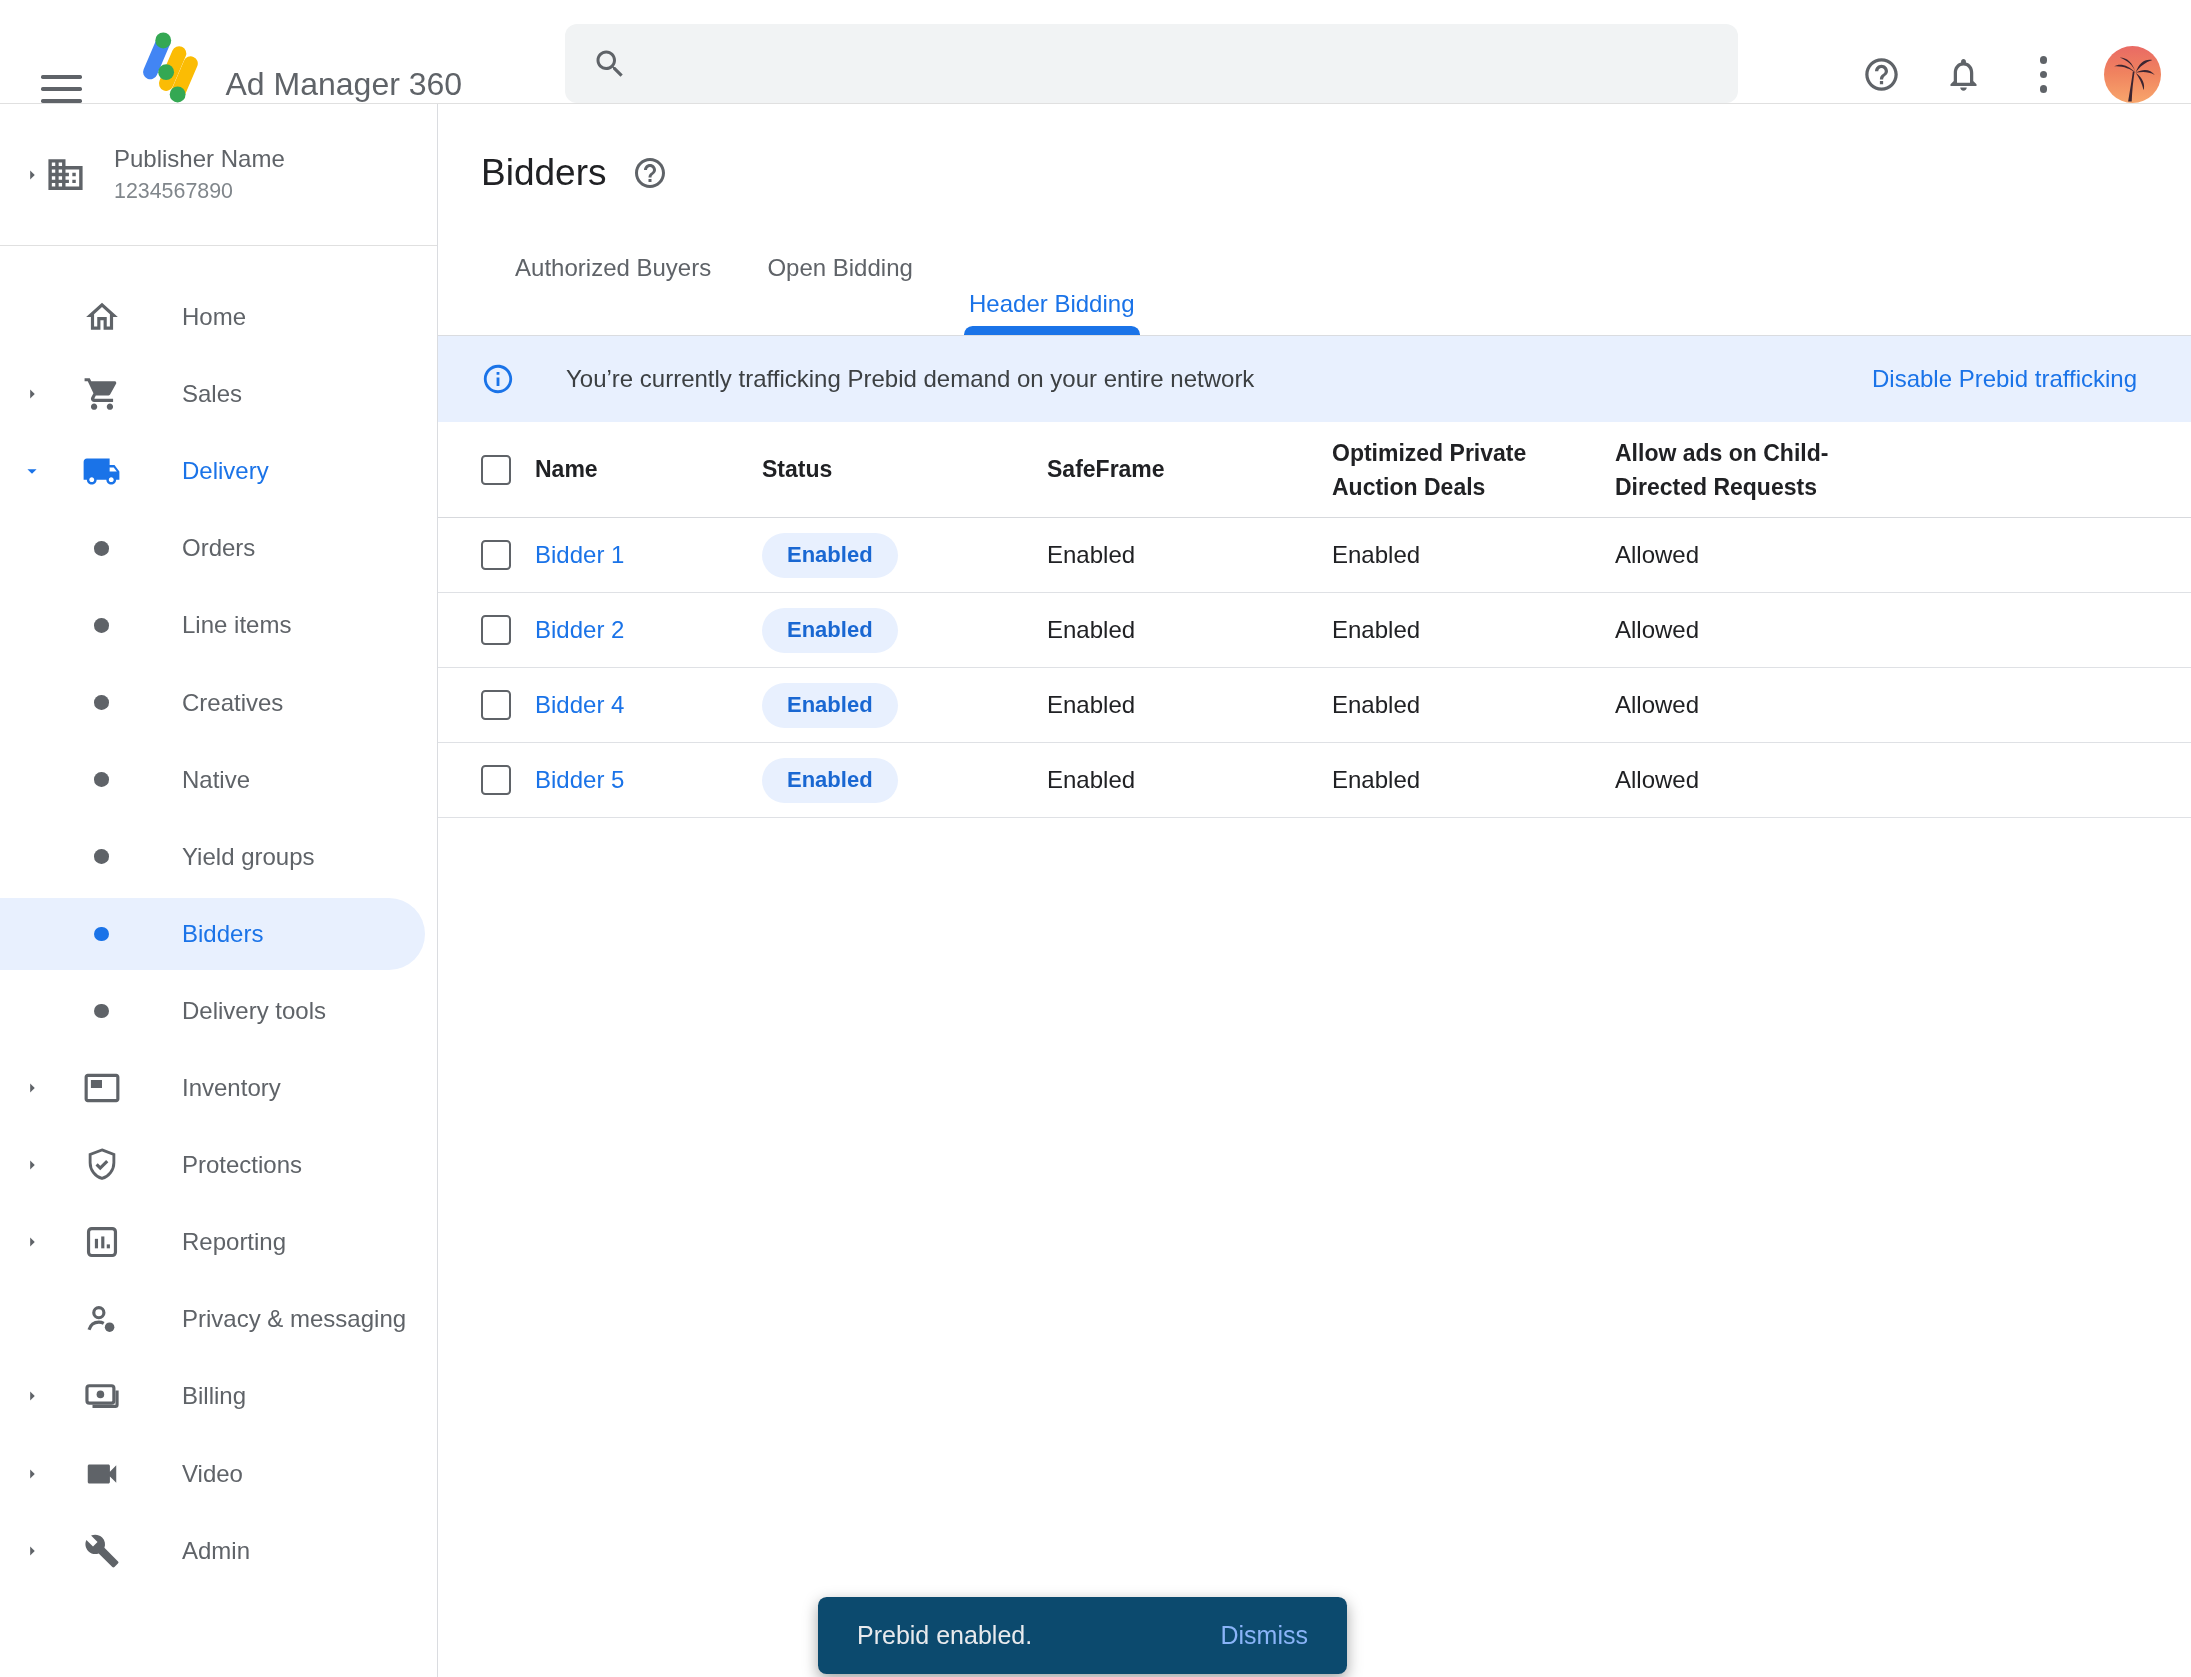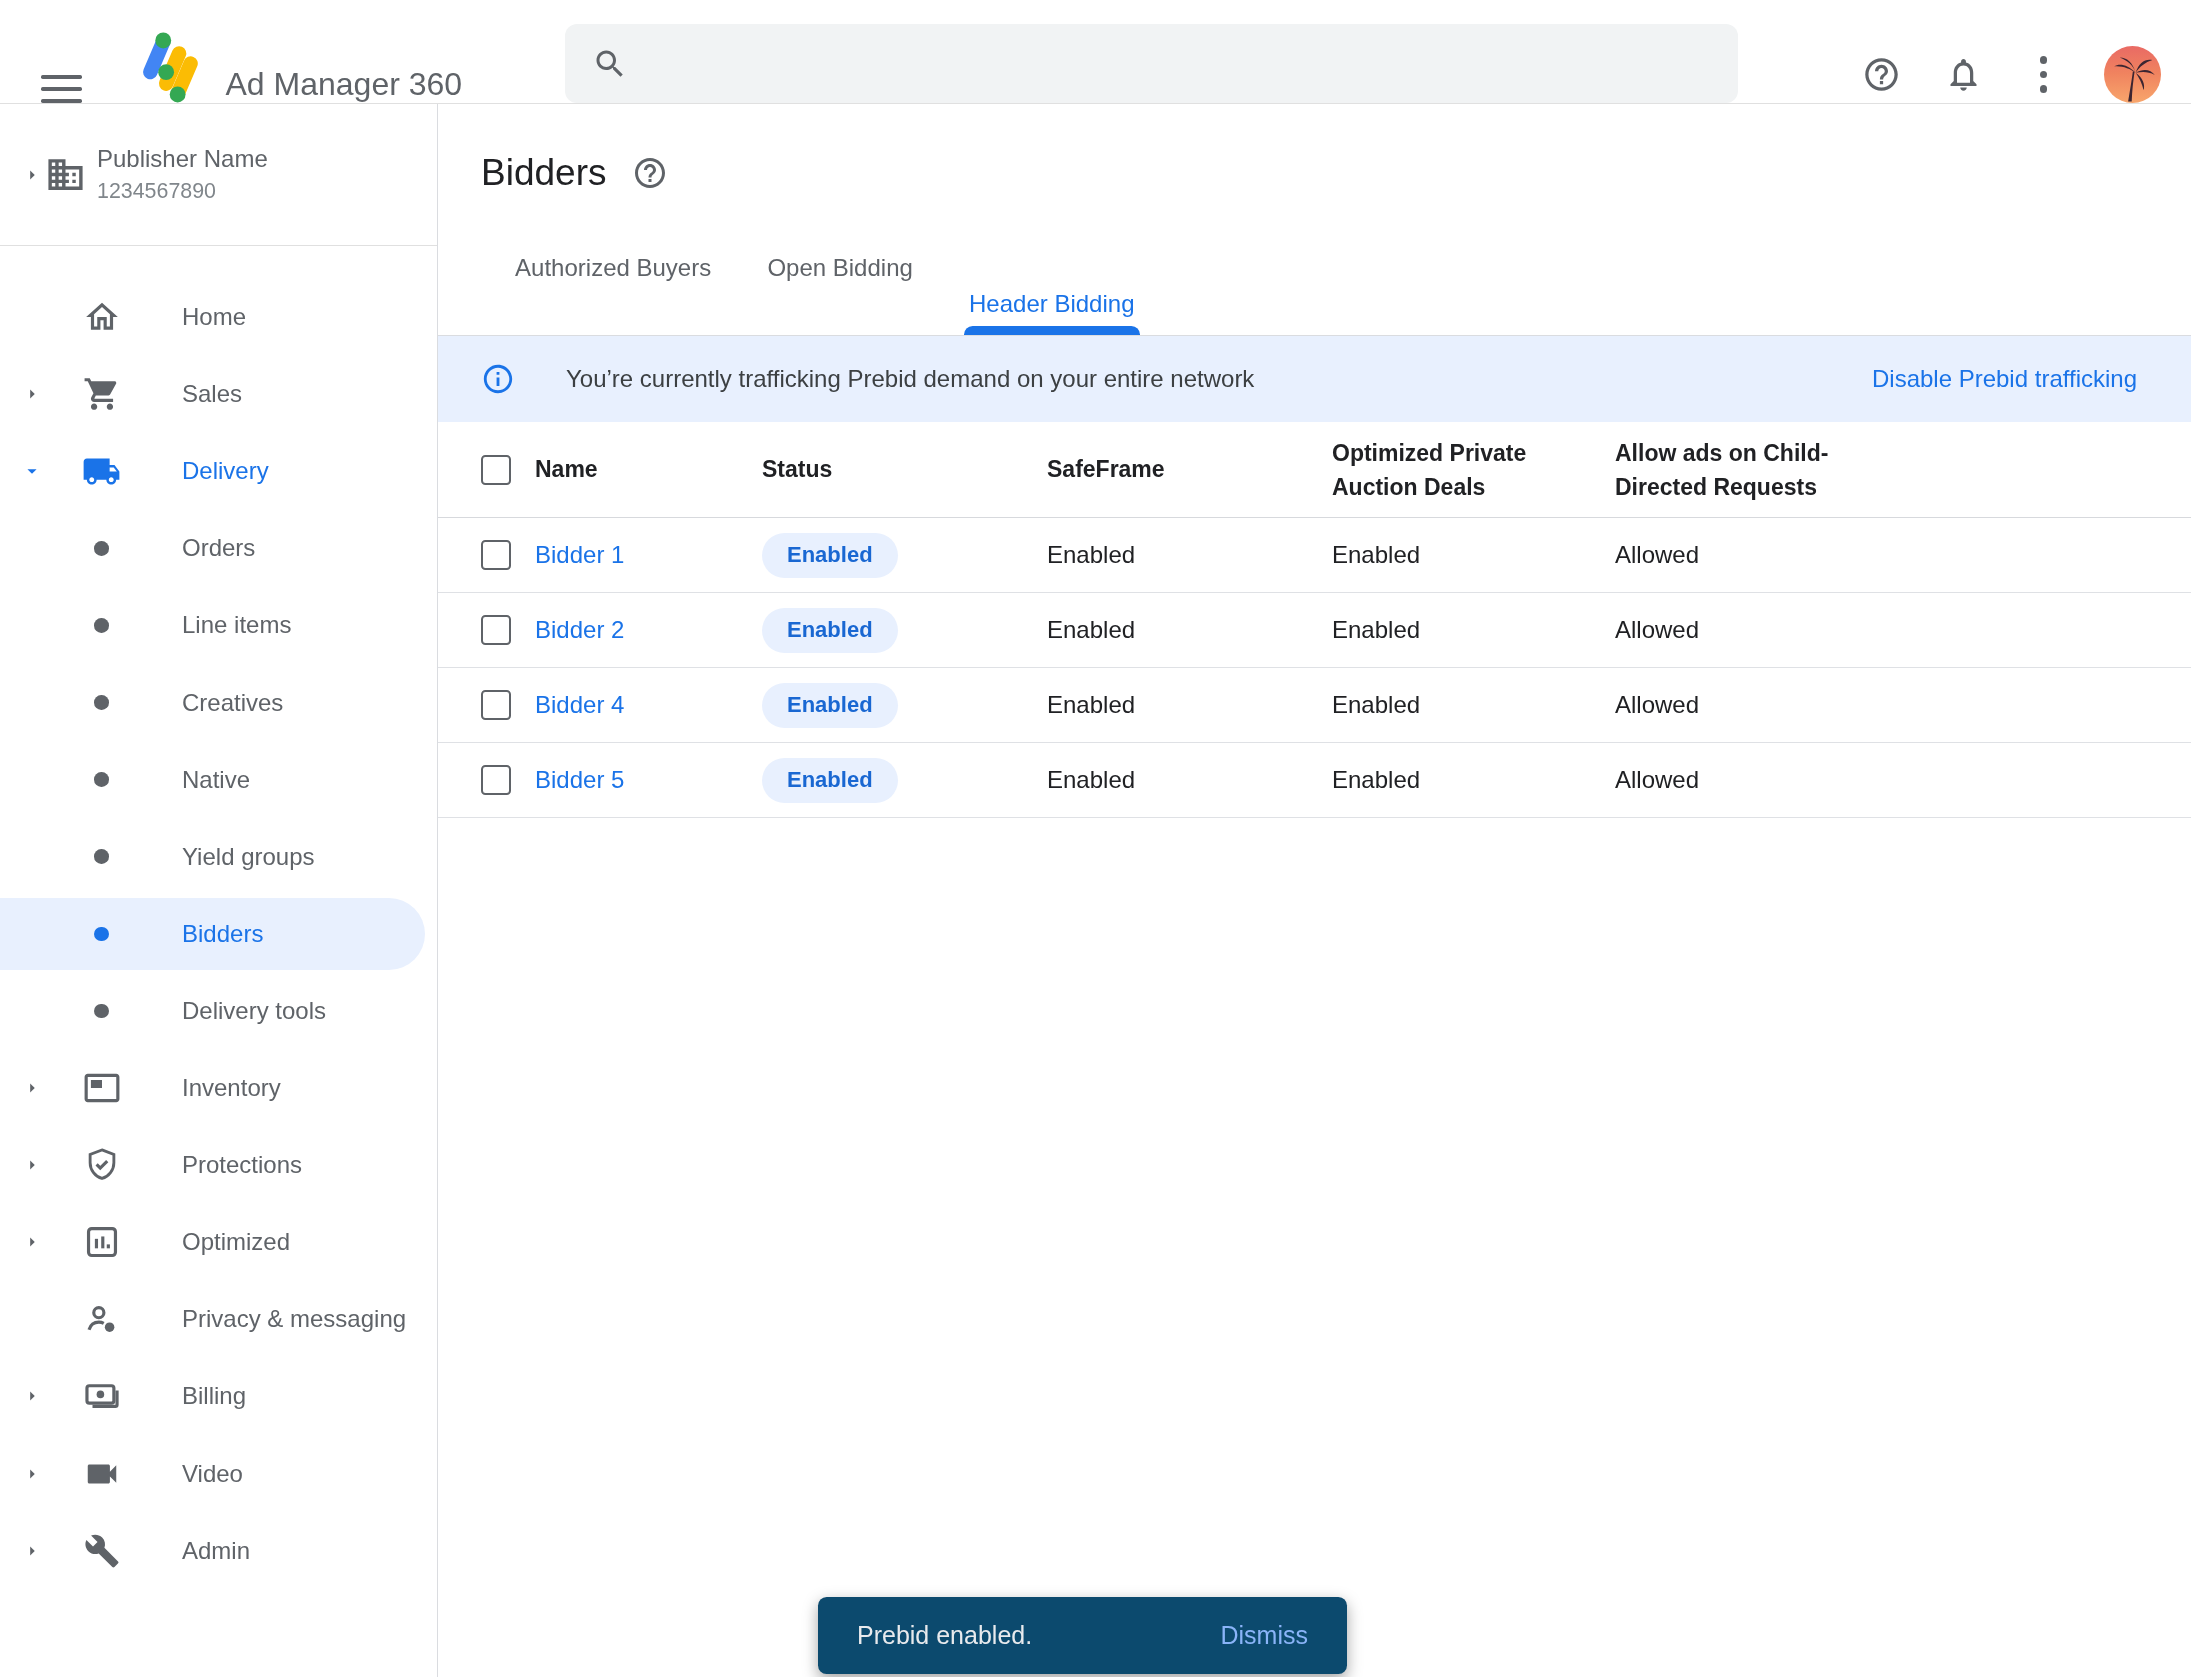--- a/index.html
+++ b/index.html
@@ -20,21 +20,21 @@
   .kebab { display:flex; flex-direction:column; gap:6.8px; padding:0 13.7px; cursor:pointer; }
   .kebab i { width:7.7px; height:7.7px; border-radius:50%; background:#5f6368; }
   .avatar { width:57px; height:57px; border-radius:50%; overflow:hidden; background:linear-gradient(180deg,#e96a64 0%,#f0835f 48%,#f8a66c 100%); display:flex; align-items:flex-end; justify-content:center; cursor:pointer; }
 
   
   .shell { display:flex; height:1573px; }
   .sidebar { width:438px; flex:none; border-right:0.9px solid #dadce0; }
   .publisher { height:142px; border-bottom:0.9px solid #e0e0e0; display:flex; align-items:center; padding-left:19px; cursor:pointer; }
   .caret-box { width:26px; flex:none; display:flex; justify-content:center; align-items:center; }
   .icon-box { width:41px; flex:none; display:flex; justify-content:center; align-items:center; }
-  .pub-text { margin-left:11px; }
+  .pub-text { margin-left:28px; }
   .pub-name { font-size:24px; color:#5f6368; }
   .pub-id { font-size:21.4px; color:#80868b; margin-top:6px; }
 
   .nav { padding-top:30px; }
   .nav-item { height:72px; margin:5.1px 0; width:425px; display:flex; align-items:center; padding-left:19px; border-radius:0 36px 36px 0; cursor:pointer;gap:36px; }
   .nav-label { margin-left:24px; font-size:24px; color:#5f6368; white-space:nowrap; }
   .bullet { width:14.6px; height:14.6px; border-radius:50%; background:#5f6368; }
   .nav-item.selected { background:#e8f0fe; }
   .nav-item.selected .nav-label { color:#1a73e8; }
   .nav-item.selected .bullet { background:#1a73e8; }
@@ -293,21 +293,21 @@
               </svg>
           </span>
           <span class="icon-box">
             <svg width="38" height="38" viewBox="0 0 24 24" fill="none" stroke="#5f6368" stroke-width="2">
                 <rect x="3.5" y="3.5" width="17" height="17" rx="2"></rect>
                 <path d="M8.5 16v-6"></path>
                 <path d="M12.5 16V8.5"></path>
                 <path d="M16 16v-2.5"></path>
               </svg>
           </span>
-          <span class="nav-label">Optimized</span>
+          <span class="nav-label">Reporting</span>
         </div>
 
         <div class="nav-item">
           <span class="caret-box"></span>
           <span class="icon-box">
             <svg width="38" height="38" viewBox="0 0 24 24">
                 <g fill="none" stroke="#5f6368" stroke-width="2">
                   <circle cx="10" cy="8" r="3.2"></circle>
                   <path d="M3.8 18.8c.9-3 3.4-4.8 6.2-4.8 1.1 0 2.2.3 3.1.8"></path>
                 </g>

